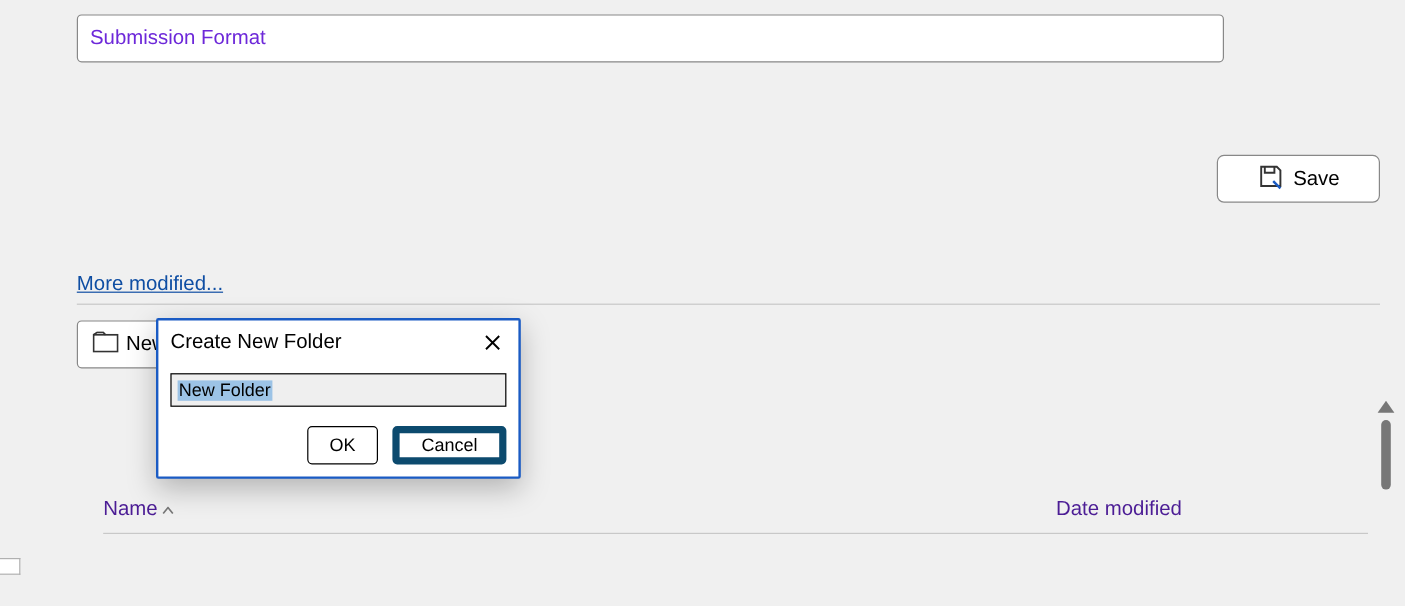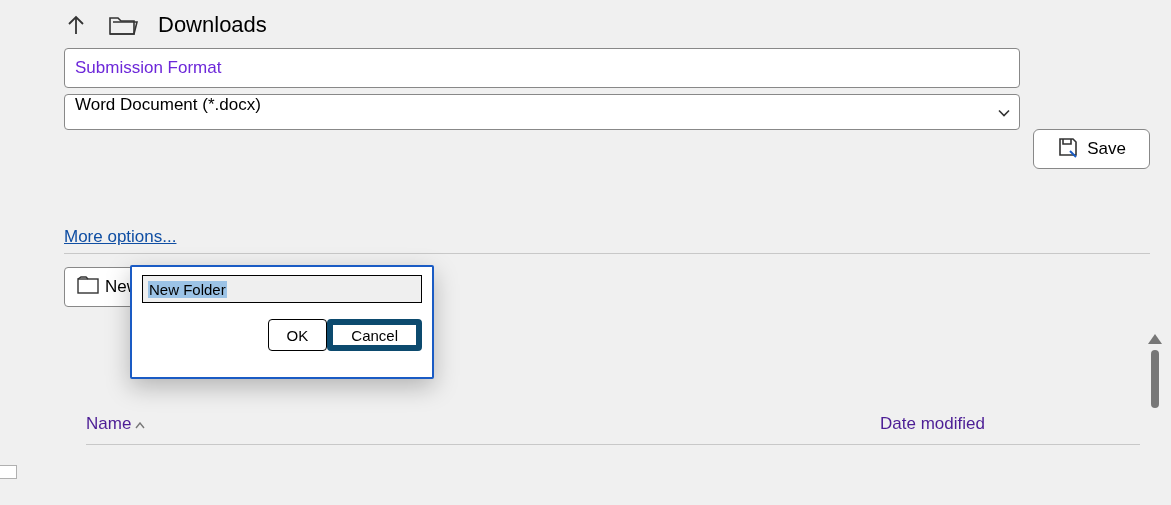--- a/index.html
+++ b/index.html
@@ -70,21 +70,21 @@
     position: absolute;
     right: 10px;
     top: 50%;
     transform: translateY(-50%);
     pointer-events: none;
   }
   .save-button {
     position: absolute;
     top: 117px;
     right: 0;
-    width: 117px;
+    width: 136px;
     height: 40px;
     border: 1px solid #888;
     border-radius: 6px;
     background: #fff;
     display: flex;
     align-items: center;
     justify-content: center;
     gap: 8px;
     font-size: 17px;
     cursor: pointer;
@@ -178,21 +178,22 @@
     outline: none;
     background: transparent;
     font-size: 15px;
     padding: 0 4px;
     font-family: inherit;
   }
   .dialog-input::selection { background: #9cc3e6; }
   .dialog-buttons {
     display: flex;
     justify-content: flex-end;
-    padding: 12px 10px 26px 10px;
+    gap: 12px;
+    padding: 12px 10px 10px 10px;
   }
   .dlg-btn {
     height: 32px;
     padding: 0 18px;
     border: 6px solid #0c4a6e;
     background: #fff;
     border-radius: 4px;
     font-size: 15px;
     cursor: pointer;
     font-family: inherit;
@@ -225,59 +226,36 @@
     padding: 0 1px;
   }
 </style>
 </head>
 <body>
 
 <div class="left-edge-tab"></div>
 
 <div class="main">
 
-  <div class="path-row">
-    <span class="up-icon">
-      <svg width="24" height="24" viewBox="0 0 24 24" fill="none" stroke="#333" stroke-width="1.8">
-        <path d="M12 21 V4"></path>
-          <path d="M5 11 L12 4 L19 11"></path>
-      </svg>
-    </span>
-    <span class="folder-open-icon">
-      <svg width="30" height="22" viewBox="0 0 30 22" fill="none" stroke="#333" stroke-width="1.6">
-        <path d="M2 4 h8 l3 3 h13 v13 H2 Z"></path>
-          <path d="M5 8 h24 l-3 12 H2"></path>
-      </svg>
-    </span>
-    <span class="path-text">Downloads</span>
-  </div>
 
   <input class="filename-input" type="text" value="Submission Format" style="">
 
-  <div class="filetype-select-wrap">
-    <div class="filetype-select">Word Document (*.docx)</div>
-    <span class="filetype-caret">
-      <svg width="12" height="8" viewBox="0 0 12 8" fill="none" stroke="#333" stroke-width="1.6">
-          <path d="M1 1 L6 6 L11 1"></path>
-        </svg>
-    </span>
-  </div>
 
   <div class="save-button">
     <span>
       <svg width="22" height="22" viewBox="0 0 22 22" fill="none" stroke="#333" stroke-width="1.6">
         <path d="M3 3 h13 l3 3 v13 h-16 Z"></path>
           <path d="M6 3 v5 h8 v-5"></path>
         <path d="M13 15 l6 6" stroke="#1a5bc4" stroke-width="2"></path>
       </svg>
     </span>
     <span>Save</span>
   </div>
 
-  <a class="more-options">More options...</a>
+  <a class="more-options">More modified...</a>
   <div class="divider"></div>
 
   <div class="new-folder-button">
     <span>
       <svg width="22" height="18" viewBox="0 0 22 18" fill="none" stroke="#333" stroke-width="1.4">
         <rect x="1" y="3" width="20" height="14"></rect>
           <path d="M1 3 l3 -2 h5 l2 2"></path>
       </svg>
     </span>
     <span>New Folder</span>
@@ -292,20 +270,28 @@
           </svg>
       </span>
     </div>
     <div class="col-date">Date modified</div>
   </div>
   <div class="table-header-line"></div>
 
 </div>
 
 <div class="dialog">
+  <div class="dialog-head">
+    <span class="dialog-title">Create New Folder</span>
+    <span class="dialog-close">
+      <svg width="15" height="15" viewBox="0 0 15 15" stroke="#000" stroke-width="1.6">
+          <path d="M2 2 L13 13 M13 2 L2 13"></path>
+        </svg>
+    </span>
+  </div>
   <div class="dialog-body">
     <div class="dialog-input-shell">
       <div class="dialog-input" style="display:flex;align-items:center;">
         <span class="sel-text">New Folder</span>
       </div>
     </div>
   </div>
   <div class="dialog-buttons">
     <button class="dlg-btn primary">OK</button>
     <button class="dlg-btn">Cancel</button>

